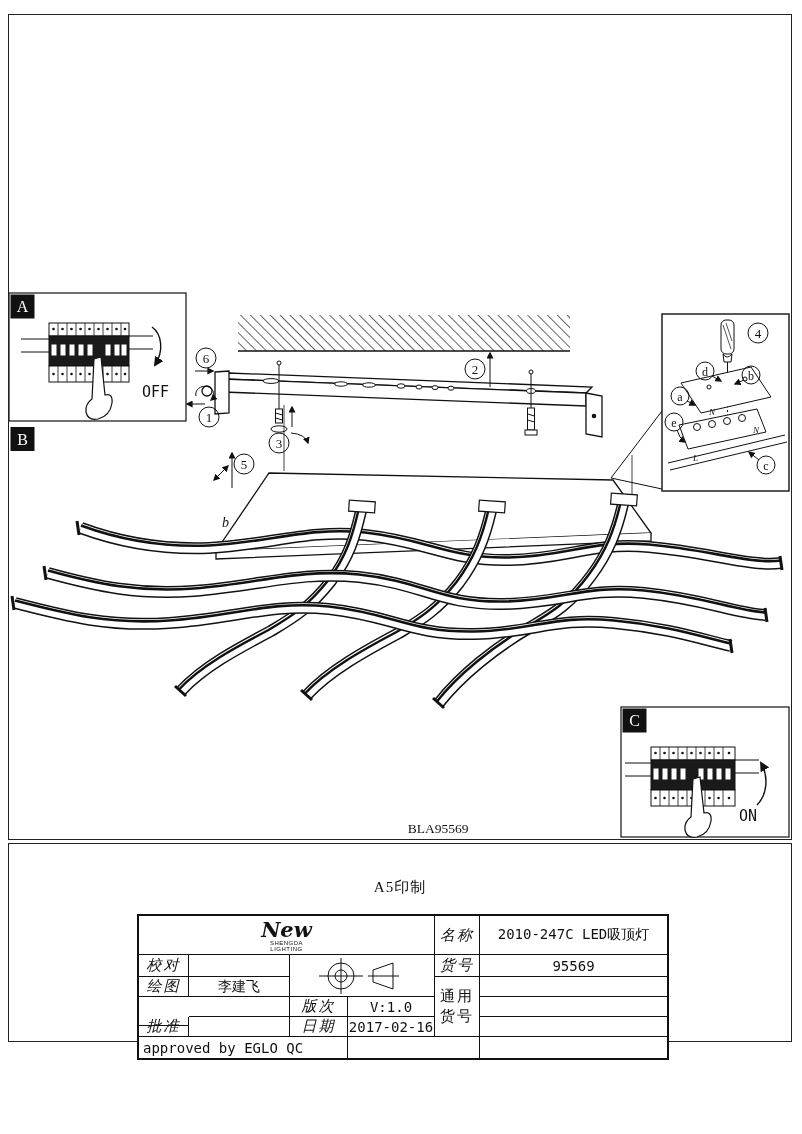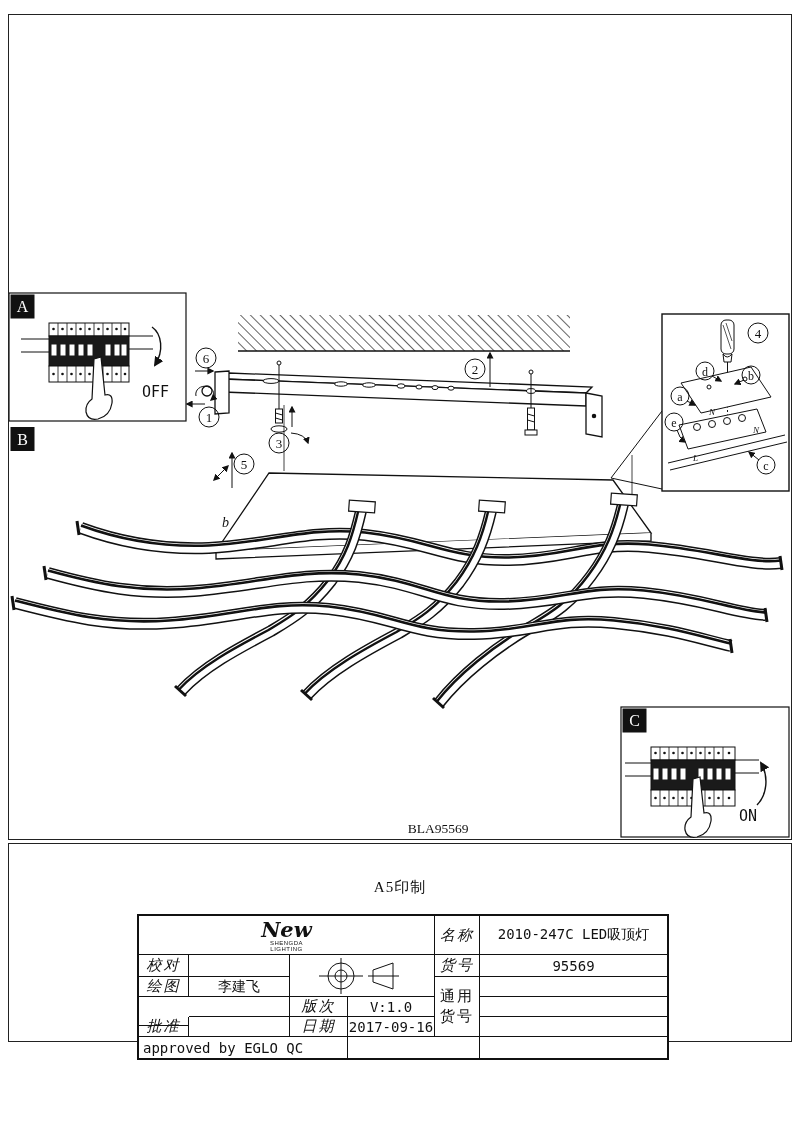--- a/index.html
+++ b/index.html
@@ -408,21 +408,21 @@
 
       <div class="tc cn14" style="grid-column:1;grid-row:4;margin-top:28px;">审核</div>
       <div class="tc" style="grid-column:2;grid-row:4;"></div>
       <div class="tc cn14" style="grid-column:3;grid-row:4;">版次</div>
       <div class="tc val13 mono" style="grid-column:4;grid-row:4;">V:1.0</div>
       <div class="tc nr" style="grid-column:6;grid-row:4;"></div>
 
       <div class="tc cn14" style="grid-column:1;grid-row:5;">批准</div>
       <div class="tc" style="grid-column:2;grid-row:5;"></div>
       <div class="tc cn14" style="grid-column:3;grid-row:5;">日期</div>
-      <div class="tc val13 mono" style="grid-column:4;grid-row:5;">2017-09-16</div>
+      <div class="tc val13 mono" style="grid-column:4;grid-row:5;">2017-02-16</div>
       <div class="tc nr" style="grid-column:6;grid-row:5;"></div>
 
       <div class="tc nb left mono" style="grid-column:1/4;grid-row:6;font-size:14px;">approved by EGLO QC</div>
       <div class="tc nb" style="grid-column:4/6;grid-row:6;"></div>
       <div class="tc nb nr" style="grid-column:6;grid-row:6;"></div>
     </div>
   </div>
 </div>
 
 </body></html>

